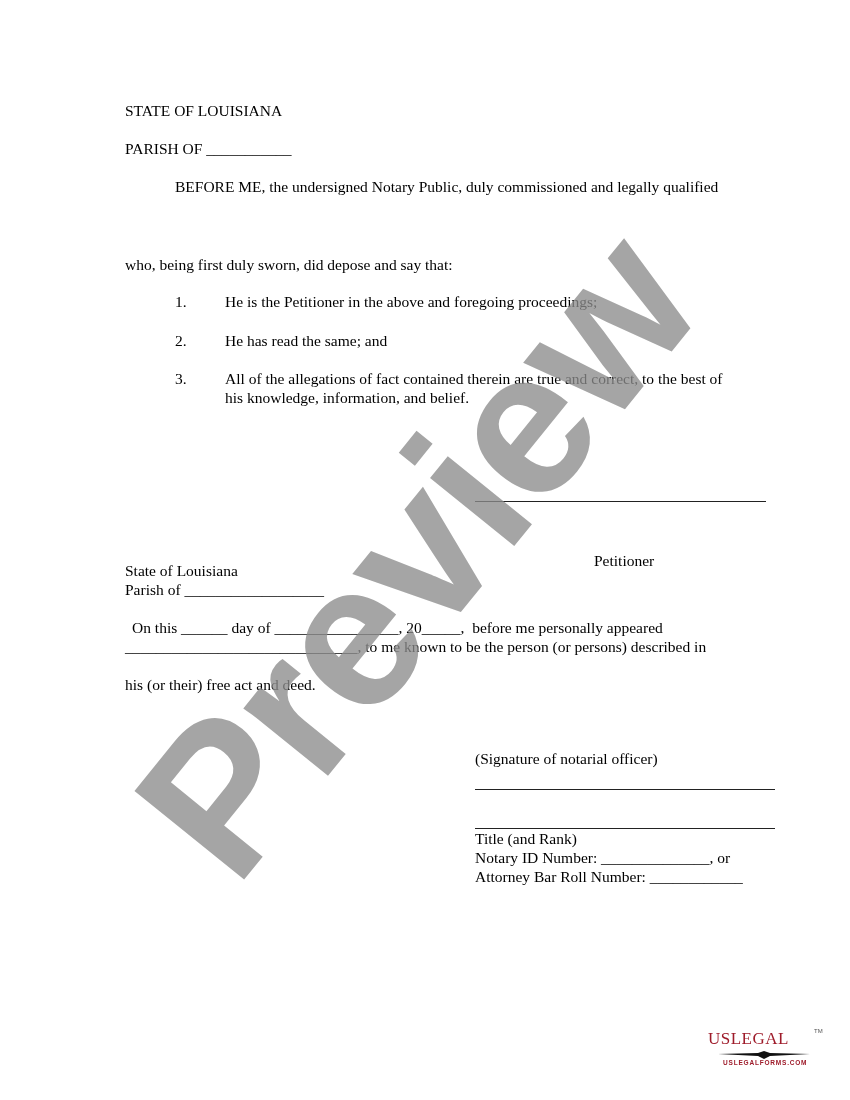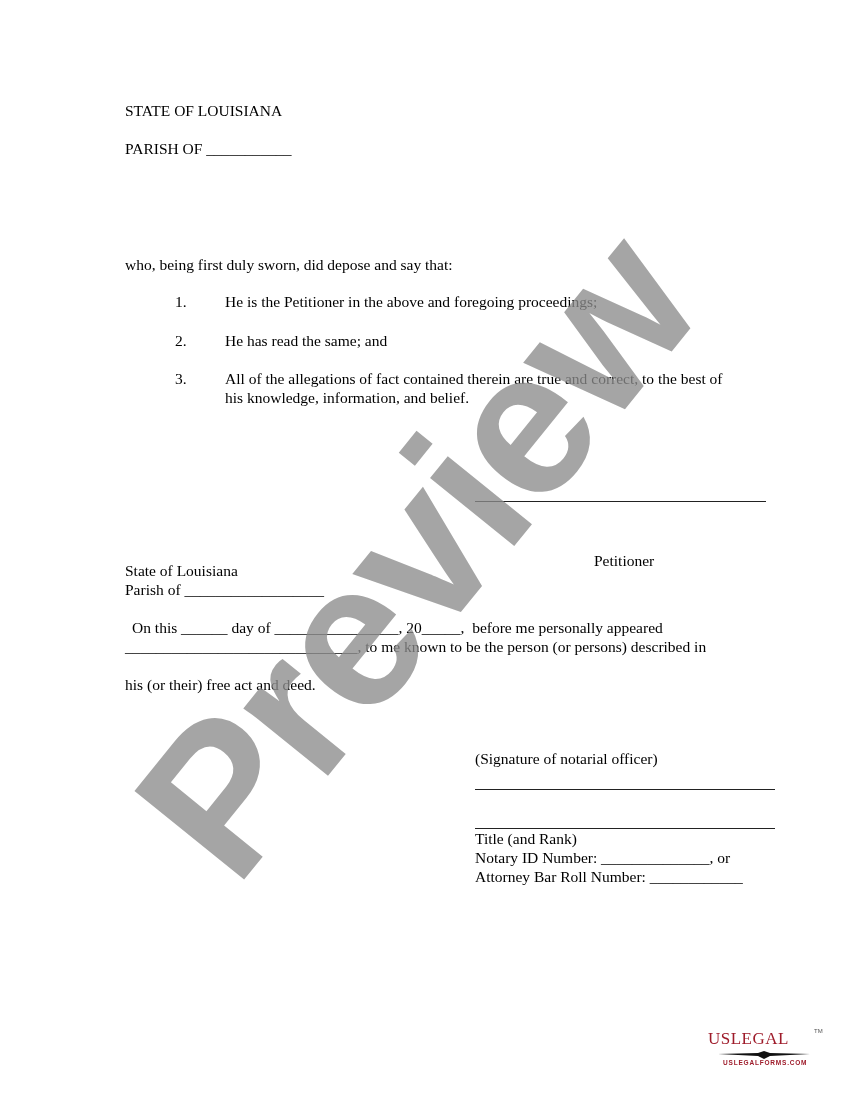--- a/index.html
+++ b/index.html
@@ -21,20 +21,21 @@
   .logo-eagle { position:absolute; left:12px; top:25px; width:92px; height:8px; }
 </style>
 </head>
 <body>
 
 <div class="page">
 
   <div class="line" style="left:125px;top:101px;">STATE OF LOUISIANA</div>
   <div class="line" style="left:125px;top:139px;">PARISH OF ___________</div>
 
+  <div class="line" style="left:175px;top:177px;">BEFORE ME, the undersigned Notary Public, duly commissioned and legally qualified</div>
   <div class="line" style="left:125px;top:255px;">who, being first duly sworn, did depose and say that:</div>
 
   <div class="line" style="left:175px;top:292px;">1.</div>
   <div class="line" style="left:225px;top:292px;">He is the Petitioner in the above and foregoing proceedings;</div>
 
   <div class="line" style="left:175px;top:331px;">2.</div>
   <div class="line" style="left:225px;top:331px;">He has read the same; and</div>
 
   <div class="line" style="left:175px;top:369px;">3.</div>
   <div class="line" style="left:225px;top:369px;">All of the allegations of fact contained therein are true and correct, to the best of</div>

